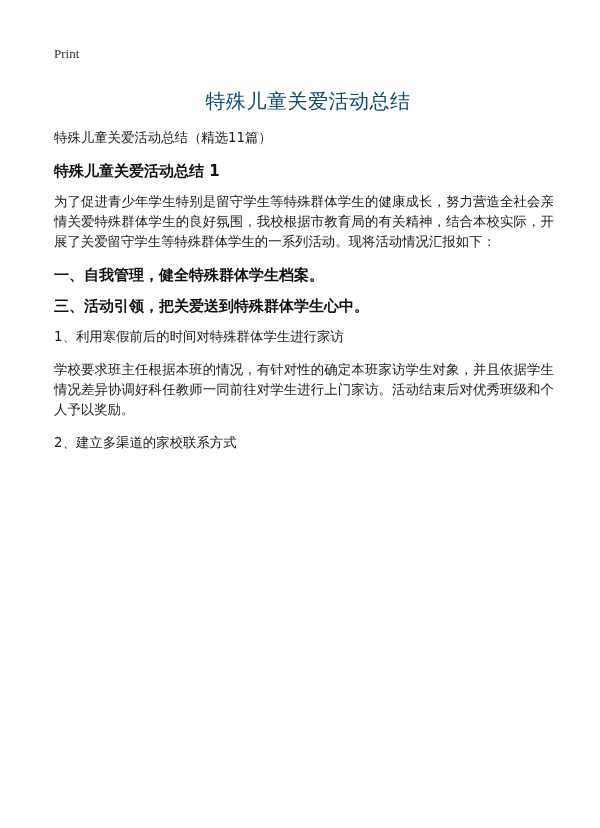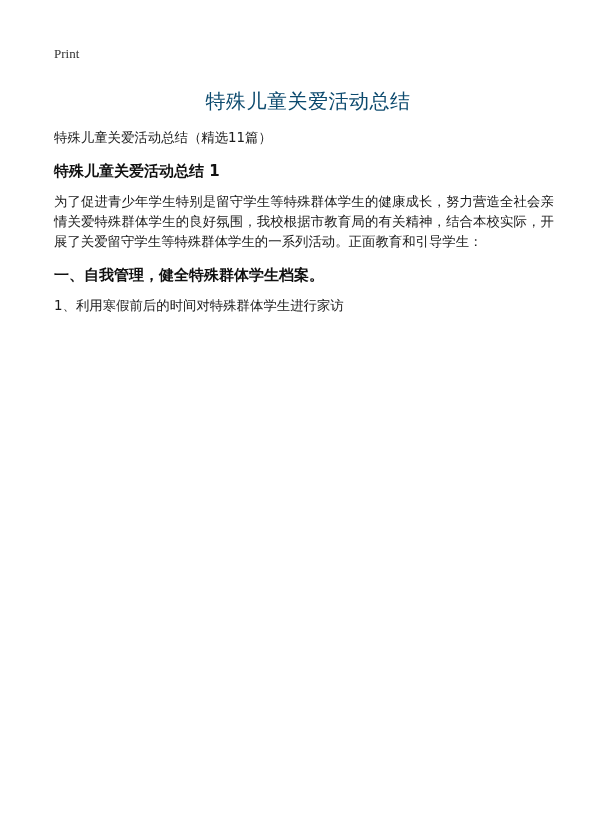--- a/index.html
+++ b/index.html
@@ -32,16 +32,19 @@
   </style>
 </head>
 <body>
 
 <div class="print-label">Print</div>
 <h1 class="page-title">特殊儿童关爱活动总结</h1>
 
 <div class="content">
   <p class="subtitle">特殊儿童关爱活动总结（精选11篇）</p>
   <h3>特殊儿童关爱活动总结 1</h3>
-  <p>为了促进青少年学生特别是留守学生等特殊群体学生的健康成长，努力营造全社会亲情关爱特殊群体学生的良好氛围，我校根据市教育局的有关精神，结合本校实际，开展了关爱留守学生等特殊群体学生的一系列活动。正面教育和引导学生：</p>
+  <p>为了促进青少年学生特别是留守学生等特殊群体学生的健康成长，努力营造全社会亲情关爱特殊群体学生的良好氛围，我校根据市教育局的有关精神，结合本校实际，开展了关爱留守学生等特殊群体学生的一系列活动。现将活动情况汇报如下：</p>
   <h3>一、自我管理，健全特殊群体学生档案。</h3>
+  <h3>三、活动引领，把关爱送到特殊群体学生心中。</h3>
   <p class="item">1、利用寒假前后的时间对特殊群体学生进行家访</p>
+  <p>学校要求班主任根据本班的情况，有针对性的确定本班家访学生对象，并且依据学生情况差异协调好科任教师一同前往对学生进行上门家访。活动结束后对优秀班级和个人予以奖励。</p>
+  <p class="item">2、建立多渠道的家校联系方式</p>
 </div>
 
 </body></html>

